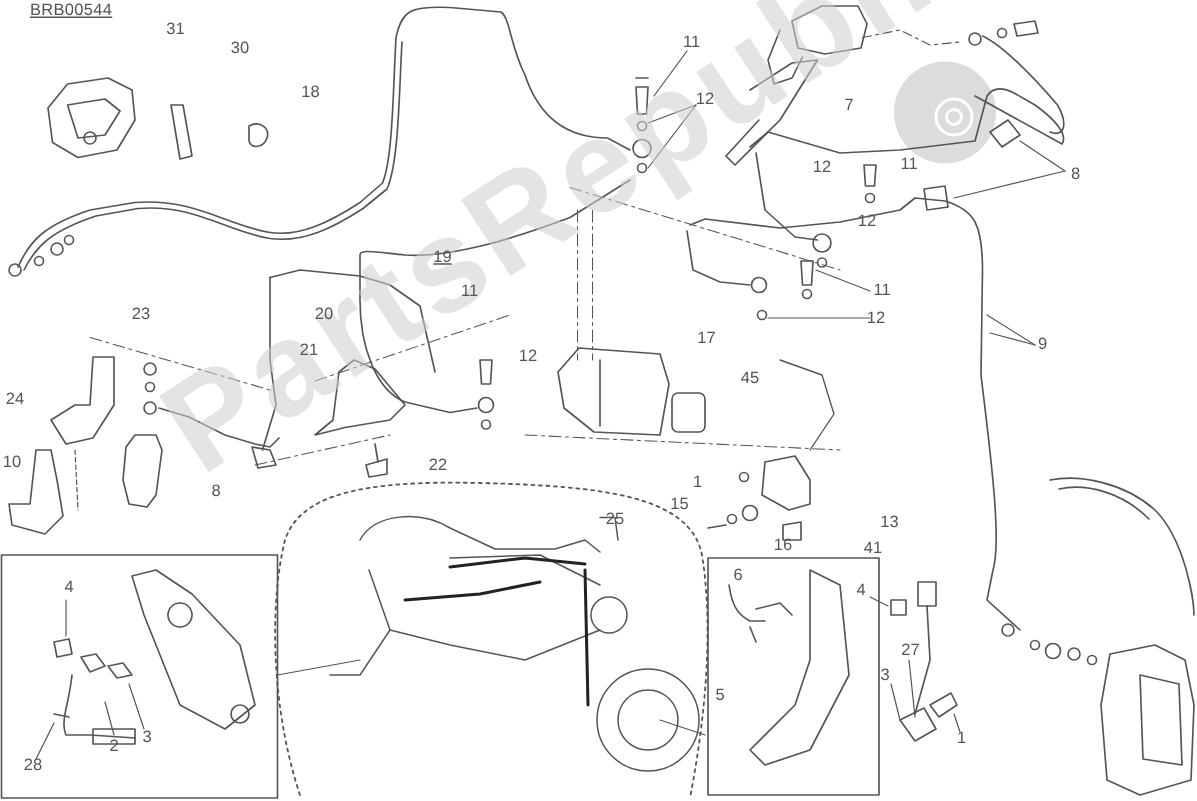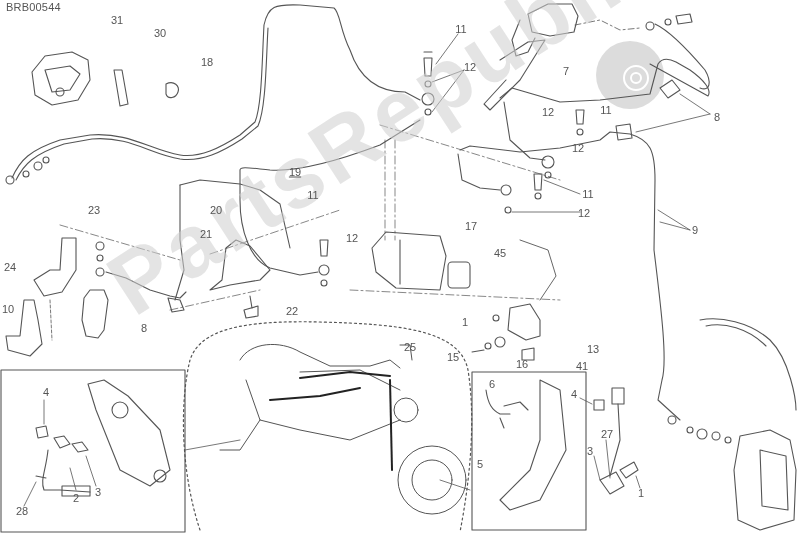--- a/index.html
+++ b/index.html
@@ -2,22 +2,23 @@
 <html><head>
 <meta charset="utf-8">
 <style>
   html, body { margin: 0; padding: 0; background: #ffffff; }
   #canvas {
     position: relative; width: 798px; height: 534px; overflow: hidden;
     background: #ffffff; font-family: "Liberation Sans", sans-serif; color: #4a4a4a;
   }
   #art { position: absolute; left: 0; top: 0; width: 798px; height: 534px; }
   .code {
-    position: absolute; left: 6px; top: 1px; font-size: 11px; color: #555;
+    position: absolute; left: 20px; top: 1px; font-size: 11px; color: #555;
     letter-spacing: 0.2px;
+    text-decoration: underline;
   }
   .callout {
     position: absolute; font-size: 11px; line-height: 11px; color: #555;
     transform: translate(-50%, -50%); white-space: nowrap; cursor: pointer;
   }
   .wm {
     position: absolute; left: 90px; top: 250px; font-size: 88px; font-weight: bold;
     color: #cfcfcf; opacity: 0.55; transform: rotate(-33deg); transform-origin: left top;
     letter-spacing: 4px; white-space: nowrap; pointer-events: none;
     font-family: "Liberation Sans", sans-serif;
@@ -232,21 +233,21 @@
       <div class="callout" style="left: 471px; top: 226px; text-align: center;">17</div>
       <div class="callout" style="left: 695px; top: 230px;">9</div>
       <div class="callout" style="left: 206px; top: 234px;">21</div>
       <div class="callout" style="left: 500px; top: 253px;">45</div>
       <div class="callout" style="left: 10px; top: 267px;">24</div>
       <div class="callout" style="left: 8px; top: 298px; margin-top: 11px;">10</div>
       <div class="callout" style="left: 410px; top: 307px; margin-top: 40px;">25</div>
       <div class="callout" style="left: 292px; top: 311px;">22</div>
       <div class="callout" style="left: 144px; top: 328px;">8</div>
       <div class="callout" style="left: 465px; top: 322px;">1</div>
-      <div class="callout" style="left: 453px; top: 337px; margin-top: 20px;">15</div>
+      <div class="callout" style="left: 453px; top: 337px;">15</div>
       <div class="callout" style="left: 593px; top: 349px;">13</div>
       <div class="callout" style="left: 522px; top: 364px;">16</div>
       <div class="callout" style="left: 582px; top: 366px;">41</div>
       <div class="callout" style="left: 46px; top: 392px;">4</div>
       <div class="callout" style="left: 492px; top: 384px;">6</div>
       <div class="callout" style="left: 574px; top: 394px;">4</div>
       <div class="callout" style="left: 607px; top: 434px;">27</div>
       <div class="callout" style="left: 590px; top: 451px;">3</div>
       <div class="callout" style="left: 480px; top: 464px;">5</div>
       <div class="callout" style="left: 76px; top: 498px;">2</div>

